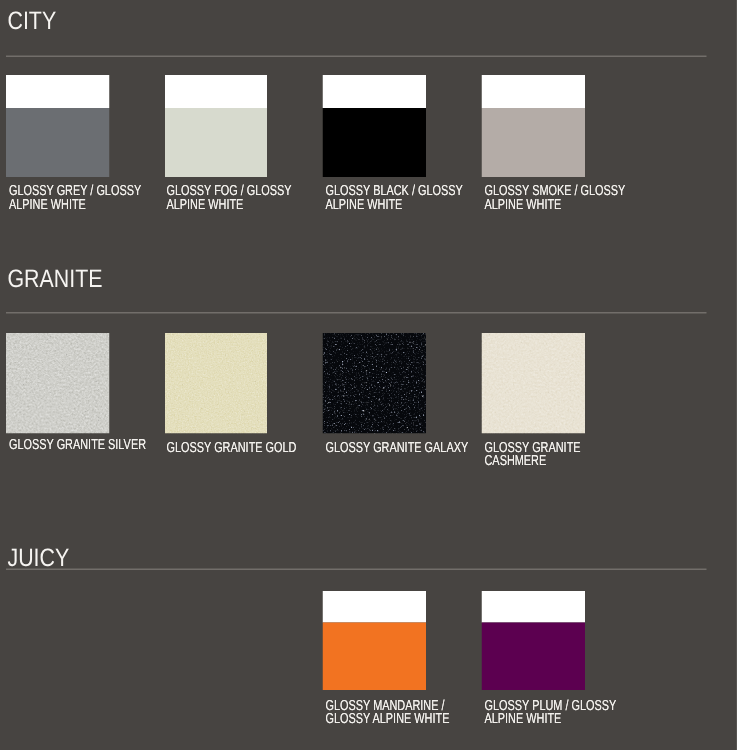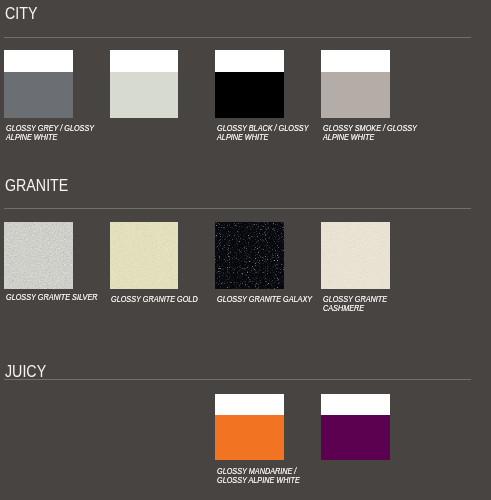--- a/index.html
+++ b/index.html
@@ -11,21 +11,21 @@
   .page{position:relative;width:491px;height:500px;overflow:hidden;background:#474441;}
   .tex-defs{position:absolute;left:0;top:0;width:0;height:0;}
   .section{position:absolute;left:0;top:0;width:491px;height:500px;}
   .sec-title{position:absolute;left:4.7px;width:300px;height:20px;}
   .tscale{
     display:block;transform-origin:0 0;transform:scaleX(0.849);
     font-size:16.8px;font-weight:400;color:#f6f4f1;
     line-height:16.8px;white-space:nowrap;
   }
   .divider{position:absolute;left:4px;width:467px;height:1px;background:#726e6a;}
-  .swatch{position:absolute;top:0;width:68.5px;height:500px;font-style:italic;}
+  .swatch{position:absolute;top:0;width:68.5px;height:500px;}
   .chip{position:absolute;left:0;width:68.5px;overflow:hidden;}
   .ctop{position:absolute;left:0;top:0;right:0;height:21.6px;background:#ffffff;}
   .cbot{position:absolute;left:0;top:21.6px;right:0;bottom:0;}
   .cbot.full{top:0;}
   .texlayer{position:absolute;left:0;top:0;right:0;bottom:0;}
   .texsvg{position:absolute;left:0;top:0;width:68.5px;height:100%;}
   .texsvg.grain{opacity:0.85;mix-blend-mode:overlay;}
   .texsvg.grain.gold{opacity:0.62;}
   .texsvg.grain.cash{opacity:0.58;}
   .texsvg.dk{opacity:0.60;}
@@ -117,20 +117,23 @@
       </div>
       <div class="caption" style="top:124.2px">
           <span class="cscale" style="color: rgb(242, 240, 236);">GLOSSY GREY / GLOSSY ALPINE WHITE</span>
         </div>
     </div>
     <div class="swatch" style="left:109.55px">
       <div class="chip split" style="top:50.3px;height:68.2px">
         <div class="ctop" style="background: rgb(255, 255, 255);"></div>
         <div class="cbot" style="background: rgb(215, 218, 206);"></div>
       </div>
+      <div class="caption" style="top:124.2px">
+          <span class="cscale" style="color: rgb(242, 240, 236);">GLOSSY FOG / GLOSSY ALPINE WHITE</span>
+        </div>
     </div>
     <div class="swatch" style="left:215.3px">
       <div class="chip split" style="top:50.3px;height:68.2px">
         <div class="ctop" style="background: rgb(255, 255, 255);"></div>
         <div class="cbot" style="background: rgb(0, 0, 0);"></div>
       </div>
       <div class="caption" style="top:124.2px">
           <span class="cscale" style="color: rgb(242, 240, 236);">GLOSSY BLACK / GLOSSY ALPINE WHITE</span>
         </div>
     </div>
@@ -229,15 +232,18 @@
       </div>
       <div class="caption" style="top:467.2px">
           <span class="cscale" style="color: rgb(242, 240, 236);">GLOSSY MANDARINE / GLOSSY ALPINE WHITE</span>
         </div>
     </div>
     <div class="swatch" style="left:321.1px">
       <div class="chip split" style="top:393.6px;height:66.2px">
         <div class="ctop" style="background: rgb(255, 255, 255);"></div>
         <div class="cbot" style="background: rgb(92, 0, 80);"></div>
       </div>
+      <div class="caption" style="top:467.2px">
+          <span class="cscale" style="color: rgb(242, 240, 236);">GLOSSY PLUM / GLOSSY ALPINE WHITE</span>
+        </div>
     </div>
   </div>
 </div>
 
 </body></html>

